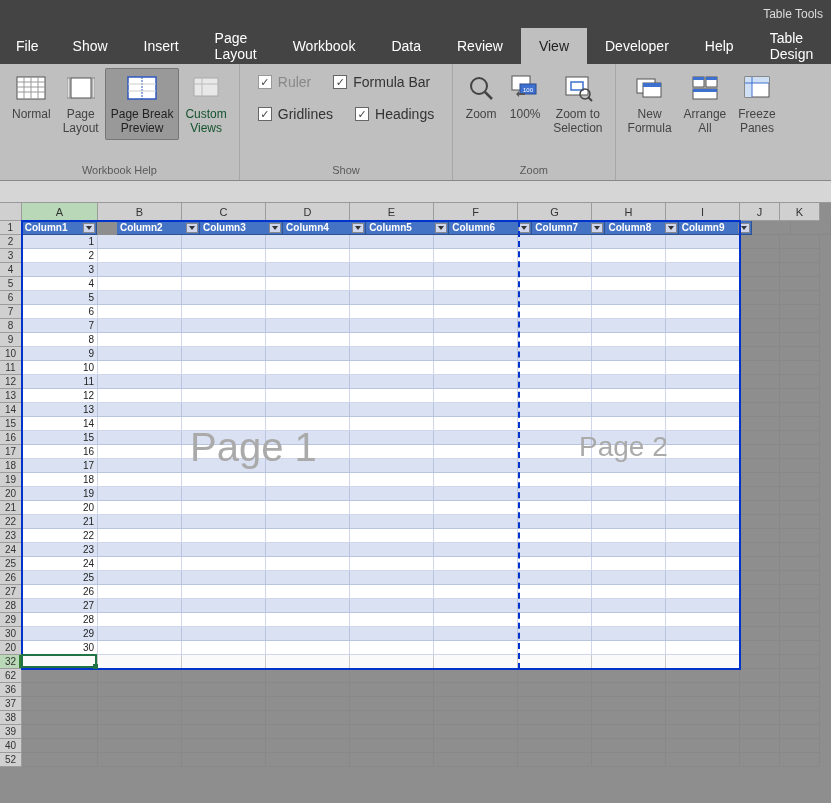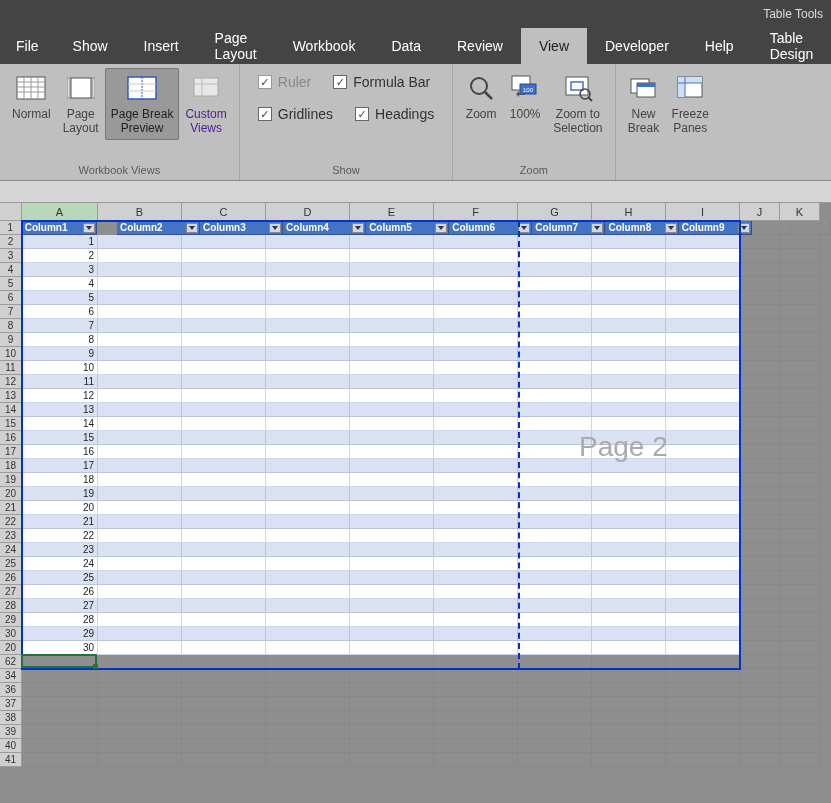--- a/index.html
+++ b/index.html
@@ -15,21 +15,21 @@
 .menubar .tab.active { background: #BFBFBF; color: #222; }
 .menubar .tab:first-child { padding: 0 16px; }
 
 
 .ribbon { height: 117px; background: #BFBFBF; display: flex; border-bottom: 1px solid #888; }
 .ribbon-group { display: flex; flex-direction: column; border-right: 1px solid #a8a8a8; }
 .ribbon-group .items { display: flex; flex: 1; align-items: flex-start; padding: 4px 6px 0; }
 .ribbon-group .group-label { text-align: center; font-size: 11px; color: #5a5a5a; padding: 2px 0 4px; }
 .rbtn { display: flex; flex-direction: column; align-items: center; justify-content: flex-start; padding: 4px 6px; color: #444; font-size: 12px; text-align: center; line-height: 1.15; border-radius: 2px; cursor: pointer; }
 .rbtn.active { background: #999; box-shadow: inset 0 0 0 1px #777; color: #222; }
-.rbtn.disabled { color: #4c1d95; }
+.rbtn.disabled { color: #14532d; }
 .rbtn .icon { width: 32px; height: 32px; margin-bottom: 4px; display: flex; align-items: center; justify-content: center; }
 .rbtn .lbl { white-space: pre-line; }
 
 .checks { display: flex; flex-direction: column; gap: 16px; padding: 6px 12px 0; }
 .check-row { display: flex; gap: 22px; }
 .check { display: flex; align-items: center; gap: 6px; font-size: 14px; color: #333; cursor: pointer; }
 .check.disabled { color: #888; }
 .check .box { width: 14px; height: 14px; border: 1px solid #666; background: #fff; display: flex; align-items: center; justify-content: center; font-size: 11px; color: #444; }
 .check.disabled .box { border-color: #999; }
 
@@ -140,21 +140,21 @@
           <svg width="28" height="24">
               <rect x="2" y="2" width="24" height="18" fill="#e8e8e8" stroke="#aaa"></rect>
               <line x1="2" y1="8" x2="26" y2="8" stroke="#bbb"></line>
               <line x1="10" y1="2" x2="10" y2="20" stroke="#bbb"></line>
             </svg>
         </span>
         <span class="lbl">Custom
 Views</span>
       </div>
     </div>
-    <div class="group-label">Workbook Views</div>
+    <div class="group-label">Workbook Help</div>
   </div>
 
   <div class="ribbon-group">
     <div class="items">
       <div class="checks">
         <div class="check-row">
           <div class="check disabled">
             <span class="box">✓</span>
             <span>Ruler</span>
           </div>
@@ -220,21 +220,35 @@
     <div class="items">
       <div class="rbtn">
         <span class="icon">
           <svg width="30" height="26">
               <rect x="2" y="4" width="18" height="14" fill="#fff" stroke="#555"></rect>
               <rect x="8" y="8" width="18" height="14" fill="#fff" stroke="#555"></rect>
               <rect x="8" y="8" width="18" height="4" fill="#3e70d0"></rect>
             </svg>
         </span>
         <span class="lbl">New
-Break</span>
+Formula</span>
+      </div>
+      <div class="rbtn">
+        <span class="icon">
+          <svg width="28" height="26">
+              <rect x="2" y="2" width="11" height="10" fill="#fff" stroke="#555"></rect>
+              <rect x="15" y="2" width="11" height="10" fill="#fff" stroke="#555"></rect>
+              <rect x="2" y="14" width="24" height="10" fill="#fff" stroke="#555"></rect>
+              <rect x="2" y="2" width="11" height="3" fill="#3e70d0"></rect>
+              <rect x="15" y="2" width="11" height="3" fill="#3e70d0"></rect>
+              <rect x="2" y="14" width="24" height="3" fill="#3e70d0"></rect>
+            </svg>
+        </span>
+        <span class="lbl">Arrange
+All</span>
       </div>
       <div class="rbtn">
         <span class="icon">
           <svg width="28" height="26">
               <rect x="2" y="2" width="24" height="20" fill="#fff" stroke="#555"></rect>
               <rect x="2" y="2" width="24" height="6" fill="#cfe0f5"></rect>
               <rect x="2" y="2" width="7" height="20" fill="#cfe0f5"></rect>
               <line x1="9" y1="2" x2="9" y2="22" stroke="#3e70d0"></line>
               <line x1="2" y1="8" x2="26" y2="8" stroke="#3e70d0"></line>
             </svg>
@@ -719,48 +733,48 @@
       <div class="cell tb-b" style="width: 84px;"></div>
       <div class="cell tb-b" style="width: 84px;"></div>
       <div class="cell tb-b" style="width: 84px;"></div>
       <div class="cell tb-b" style="width: 74px;"></div>
       <div class="cell tb-b" style="width: 74px;"></div>
       <div class="cell tb-b" style="width: 74px;"></div>
       <div class="cell out" style="width: 40px; background: transparent;"></div>
       <div class="cell out" style="width: 40px; background: transparent;"></div>
     </div>
     <div class="row">
+      <div class="rowh sel">32</div>
+      <div class="cell" style="width: 76px;"></div>
+      <div class="cell" style="width: 84px;"></div>
+      <div class="cell" style="width: 84px;"></div>
+      <div class="cell" style="width: 84px;"></div>
+      <div class="cell" style="width: 84px;"></div>
+      <div class="cell" style="width: 84px;"></div>
+      <div class="cell" style="width: 74px;"></div>
+      <div class="cell" style="width: 74px;"></div>
+      <div class="cell" style="width: 74px;"></div>
+      <div class="cell out" style="width: 40px; background: transparent;"></div>
+      <div class="cell out" style="width: 40px; background: transparent;"></div>
+    </div>
+    <div class="row">
       <div class="rowh">62</div>
       <div class="cell out" style="width: 76px;"></div>
       <div class="cell out" style="width: 84px;"></div>
       <div class="cell out" style="width: 84px;"></div>
       <div class="cell out" style="width: 84px;"></div>
       <div class="cell out" style="width: 84px;"></div>
       <div class="cell out" style="width: 84px;"></div>
       <div class="cell out" style="width: 74px;"></div>
       <div class="cell out" style="width: 74px;"></div>
       <div class="cell out" style="width: 74px;"></div>
       <div class="cell out" style="width: 40px; background: transparent;"></div>
       <div class="cell out" style="width: 40px; background: transparent;"></div>
     </div>
     <div class="row">
-      <div class="rowh">34</div>
-      <div class="cell out" style="width: 76px;"></div>
-      <div class="cell out" style="width: 84px;"></div>
-      <div class="cell out" style="width: 84px;"></div>
-      <div class="cell out" style="width: 84px;"></div>
-      <div class="cell out" style="width: 84px;"></div>
-      <div class="cell out" style="width: 84px;"></div>
-      <div class="cell out" style="width: 74px;"></div>
-      <div class="cell out" style="width: 74px;"></div>
-      <div class="cell out" style="width: 74px;"></div>
-      <div class="cell out" style="width: 40px; background: transparent;"></div>
-      <div class="cell out" style="width: 40px; background: transparent;"></div>
-    </div>
-    <div class="row">
       <div class="rowh">36</div>
       <div class="cell out" style="width: 76px;"></div>
       <div class="cell out" style="width: 84px;"></div>
       <div class="cell out" style="width: 84px;"></div>
       <div class="cell out" style="width: 84px;"></div>
       <div class="cell out" style="width: 84px;"></div>
       <div class="cell out" style="width: 84px;"></div>
       <div class="cell out" style="width: 74px;"></div>
       <div class="cell out" style="width: 74px;"></div>
       <div class="cell out" style="width: 74px;"></div>
@@ -817,30 +831,31 @@
       <div class="cell out" style="width: 84px;"></div>
       <div class="cell out" style="width: 84px;"></div>
       <div class="cell out" style="width: 84px;"></div>
       <div class="cell out" style="width: 74px;"></div>
       <div class="cell out" style="width: 74px;"></div>
       <div class="cell out" style="width: 74px;"></div>
       <div class="cell out" style="width: 40px; background: transparent;"></div>
       <div class="cell out" style="width: 40px; background: transparent;"></div>
     </div>
     <div class="row">
-      <div class="rowh">41</div>
+      <div class="rowh">52</div>
       <div class="cell out" style="width: 76px;"></div>
       <div class="cell out" style="width: 84px;"></div>
       <div class="cell out" style="width: 84px;"></div>
       <div class="cell out" style="width: 84px;"></div>
       <div class="cell out" style="width: 84px;"></div>
       <div class="cell out" style="width: 84px;"></div>
       <div class="cell out" style="width: 74px;"></div>
       <div class="cell out" style="width: 74px;"></div>
       <div class="cell out" style="width: 74px;"></div>
       <div class="cell out" style="width: 40px; background: transparent;"></div>
       <div class="cell out" style="width: 40px; background: transparent;"></div>
     </div>
     <div class="print-border" style="left: 21px; top: 17px; width: 720px; height: 450px;"></div>
     <div class="page-break-v" style="left: 518px; top: 18px; height: 448px;"></div>
+    <div class="page-watermark" style="left: 190px; top: 222px;">Page 1</div>
     <div class="page-watermark" style="font-size: 28px; left: 579px; top: 228px;">Page 2</div>
     <div class="active-cell-outline" style="left: 21px; top: 451px; width: 76px; height: 14px;"></div>
   </div>
 
 </body></html>

